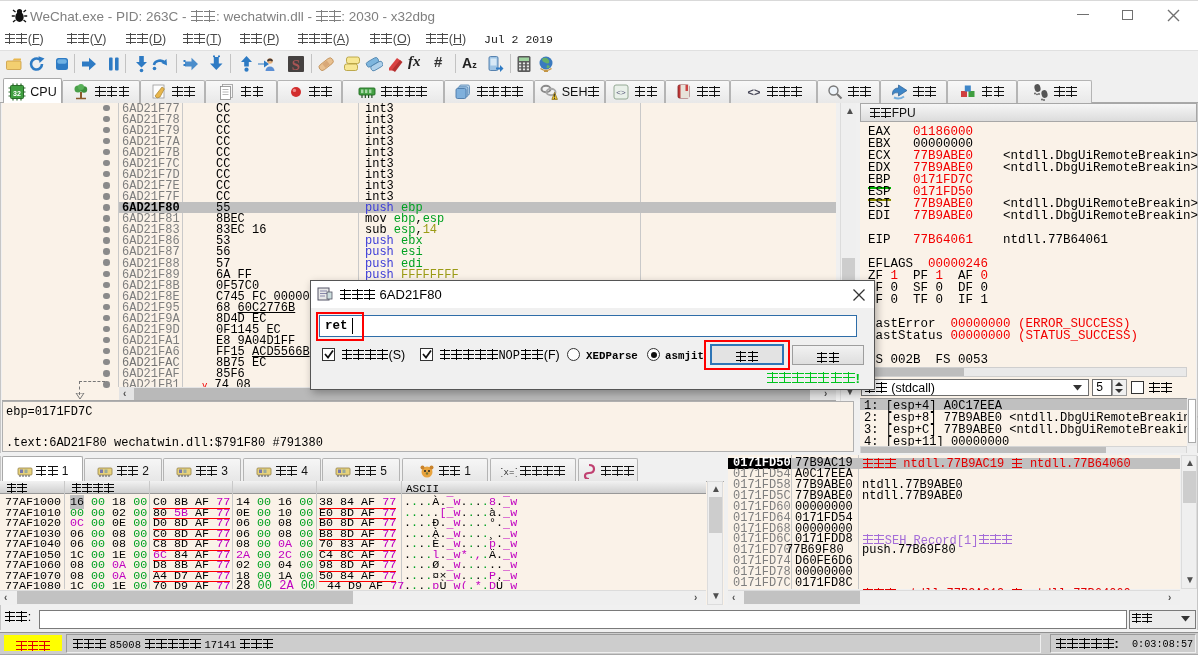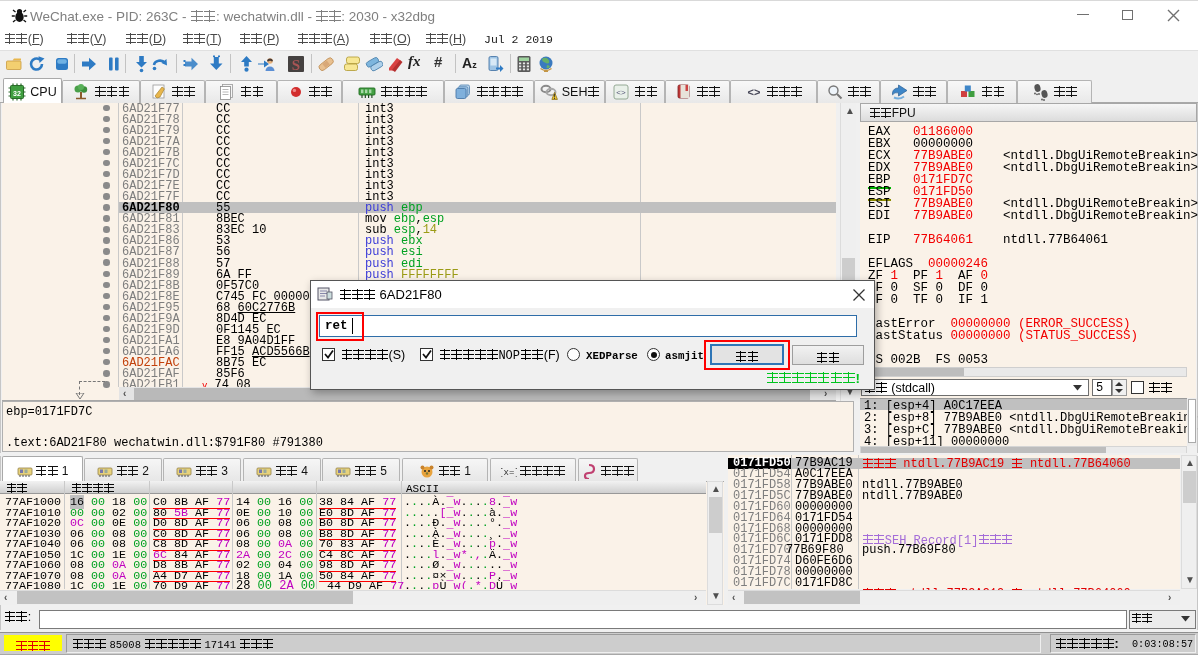--- a/index.html
+++ b/index.html
@@ -274,21 +274,21 @@
 <div class="a" style="left:103px;top:170.9px;width:6.5px;height:6.5px;border-radius:50%;background:#8a8a8a"></div>
 <div class="a m" style="left:0;top:181.1px;height:11.06px;font-size:12px;line-height:11.06px"><span class="a" style="left:122px;color:#7e7e7e">6AD21F7E</span><span class="a" style="left:216px;color:#000">CC</span><span class="a" style="left:365px"><span class="k">int3</span></span></div>
 <div class="a" style="left:103px;top:182.0px;width:6.5px;height:6.5px;border-radius:50%;background:#8a8a8a"></div>
 <div class="a m" style="left:0;top:192.2px;height:11.06px;font-size:12px;line-height:11.06px"><span class="a" style="left:122px;color:#7e7e7e">6AD21F7F</span><span class="a" style="left:216px;color:#000">CC</span><span class="a" style="left:365px"><span class="k">int3</span></span></div>
 <div class="a" style="left:103px;top:193.1px;width:6.5px;height:6.5px;border-radius:50%;background:#8a8a8a"></div>
 <div class="a" style="left:119px;top:201.5px;width:717px;height:11px;background:#c0c0c0"></div>
 <div class="a m" style="left:0;top:203.2px;height:11.06px;font-size:12px;line-height:11.06px"><span class="a" style="left:122px;color:#000;font-weight:bold">6AD21F80</span><span class="a" style="left:216px;color:#000">55</span><span class="a" style="left:365px"><span class="blu">push</span> <span class="grn">ebp</span></span></div>
 <div class="a" style="left:103px;top:204.1px;width:6.5px;height:6.5px;border-radius:50%;background:#8a8a8a"></div>
 <div class="a m" style="left:0;top:214.3px;height:11.06px;font-size:12px;line-height:11.06px"><span class="a" style="left:122px;color:#7e7e7e">6AD21F81</span><span class="a" style="left:216px;color:#000">8BEC</span><span class="a" style="left:365px">mov <span class="grn">ebp</span>,<span class="grn">esp</span></span></div>
 <div class="a" style="left:103px;top:215.2px;width:6.5px;height:6.5px;border-radius:50%;background:#8a8a8a"></div>
-<div class="a m" style="left:0;top:225.3px;height:11.06px;font-size:12px;line-height:11.06px"><span class="a" style="left:122px;color:#7e7e7e">6AD21F83</span><span class="a" style="left:216px;color:#000">83EC 10</span><span class="a" style="left:365px">sub <span class="grn">esp</span>,<span class="olv">14</span></span></div>
+<div class="a m" style="left:0;top:225.3px;height:11.06px;font-size:12px;line-height:11.06px"><span class="a" style="left:122px;color:#7e7e7e">6AD21F83</span><span class="a" style="left:216px;color:#000">83EC 16</span><span class="a" style="left:365px">sub <span class="grn">esp</span>,<span class="olv">14</span></span></div>
 <div class="a" style="left:103px;top:226.2px;width:6.5px;height:6.5px;border-radius:50%;background:#8a8a8a"></div>
 <div class="a m" style="left:0;top:236.4px;height:11.06px;font-size:12px;line-height:11.06px"><span class="a" style="left:122px;color:#7e7e7e">6AD21F86</span><span class="a" style="left:216px;color:#000">53</span><span class="a" style="left:365px"><span class="blu">push</span> <span class="grn">ebx</span></span></div>
 <div class="a" style="left:103px;top:237.3px;width:6.5px;height:6.5px;border-radius:50%;background:#8a8a8a"></div>
 <div class="a m" style="left:0;top:247.4px;height:11.06px;font-size:12px;line-height:11.06px"><span class="a" style="left:122px;color:#7e7e7e">6AD21F87</span><span class="a" style="left:216px;color:#000">56</span><span class="a" style="left:365px"><span class="blu">push</span> <span class="grn">esi</span></span></div>
 <div class="a" style="left:103px;top:248.3px;width:6.5px;height:6.5px;border-radius:50%;background:#8a8a8a"></div>
 <div class="a m" style="left:0;top:258.5px;height:11.06px;font-size:12px;line-height:11.06px"><span class="a" style="left:122px;color:#7e7e7e">6AD21F88</span><span class="a" style="left:216px;color:#000">57</span><span class="a" style="left:365px"><span class="blu">push</span> <span class="grn">edi</span></span></div>
 <div class="a" style="left:103px;top:259.4px;width:6.5px;height:6.5px;border-radius:50%;background:#8a8a8a"></div>
 <div class="a m" style="left:0;top:269.6px;height:11.06px;font-size:12px;line-height:11.06px"><span class="a" style="left:122px;color:#7e7e7e">6AD21F89</span><span class="a" style="left:216px;color:#000">6A FF</span><span class="a" style="left:365px"><span class="blu">push</span> <span class="olv">FFFFFFFF</span></span></div>
 <div class="a" style="left:103px;top:270.5px;width:6.5px;height:6.5px;border-radius:50%;background:#8a8a8a"></div>
 <div class="a m" style="left:0;top:280.6px;height:11.06px;font-size:12px;line-height:11.06px"><span class="a" style="left:122px;color:#7e7e7e">6AD21F8B</span><span class="a" style="left:216px;color:#000">0F57C0</span><span class="a" style="left:365px"><span class="pur">xorps xmm0,xmm0</span></span></div>
@@ -298,21 +298,21 @@
 <div class="a m" style="left:0;top:302.7px;height:11.06px;font-size:12px;line-height:11.06px"><span class="a" style="left:122px;color:#7e7e7e">6AD21F95</span><span class="a" style="left:216px;color:#000">68 <u>60C2776B</u></span></div>
 <div class="a" style="left:103px;top:303.6px;width:6.5px;height:6.5px;border-radius:50%;background:#8a8a8a"></div>
 <div class="a m" style="left:0;top:313.8px;height:11.06px;font-size:12px;line-height:11.06px"><span class="a" style="left:122px;color:#7e7e7e">6AD21F9A</span><span class="a" style="left:216px;color:#000">8D4D EC</span></div>
 <div class="a" style="left:103px;top:314.7px;width:6.5px;height:6.5px;border-radius:50%;background:#8a8a8a"></div>
 <div class="a m" style="left:0;top:324.8px;height:11.06px;font-size:12px;line-height:11.06px"><span class="a" style="left:122px;color:#7e7e7e">6AD21F9D</span><span class="a" style="left:216px;color:#000">0F1145 EC</span></div>
 <div class="a" style="left:103px;top:325.7px;width:6.5px;height:6.5px;border-radius:50%;background:#8a8a8a"></div>
 <div class="a m" style="left:0;top:335.9px;height:11.06px;font-size:12px;line-height:11.06px"><span class="a" style="left:122px;color:#7e7e7e">6AD21FA1</span><span class="a" style="left:216px;color:#000">E8 9A04D1FF</span></div>
 <div class="a" style="left:103px;top:336.8px;width:6.5px;height:6.5px;border-radius:50%;background:#8a8a8a"></div>
 <div class="a m" style="left:0;top:347.0px;height:11.06px;font-size:12px;line-height:11.06px"><span class="a" style="left:122px;color:#7e7e7e">6AD21FA6</span><span class="a" style="left:216px;color:#000">FF15 <u>ACD5566B</u></span></div>
 <div class="a" style="left:103px;top:347.9px;width:6.5px;height:6.5px;border-radius:50%;background:#8a8a8a"></div>
-<div class="a m" style="left:0;top:358.0px;height:11.06px;font-size:12px;line-height:11.06px"><span class="a" style="left:122px;color:#c2410c">6AD21FAC</span><span class="a" style="left:216px;color:#000">8B75 EC</span></div>
+<div class="a m" style="left:0;top:358.0px;height:11.06px;font-size:12px;line-height:11.06px"><span class="a" style="left:122px;color:#737373">6AD21FAC</span><span class="a" style="left:216px;color:#000">8B75 EC</span></div>
 <div class="a" style="left:103px;top:358.9px;width:6.5px;height:6.5px;border-radius:50%;background:#8a8a8a"></div>
 <div class="a m" style="left:0;top:369.1px;height:11.06px;font-size:12px;line-height:11.06px"><span class="a" style="left:122px;color:#7e7e7e">6AD21FAF</span><span class="a" style="left:216px;color:#000">85F6</span></div>
 <div class="a" style="left:103px;top:370.0px;width:6.5px;height:6.5px;border-radius:50%;background:#8a8a8a"></div>
 <div class="a m" style="left:0;top:380.1px;height:11.06px;font-size:12px;line-height:11.06px"><span class="a" style="left:122px;color:#7e7e7e">6AD21FB1</span><span class="a" style="left:202px;color:#000"><span class="red" style="font-size:9px">v</span> 74 08</span></div>
 <div class="a" style="left:103px;top:381.0px;width:6.5px;height:6.5px;border-radius:50%;background:#8a8a8a"></div>
 <div class="a" style="left:79px;top:381px;width:26px;height:1px;border-top:1.3px dashed #777"></div>
 <div class="a" style="left:79px;top:381px;width:1px;height:14px;border-left:1.3px dashed #777"></div>
 <svg class="a" style="left:75px;top:393px" width="10" height="7">
     <polygon points="1,0 9,0 5,6" fill="none" stroke="#777" stroke-width="1"></polygon>
   </svg>

